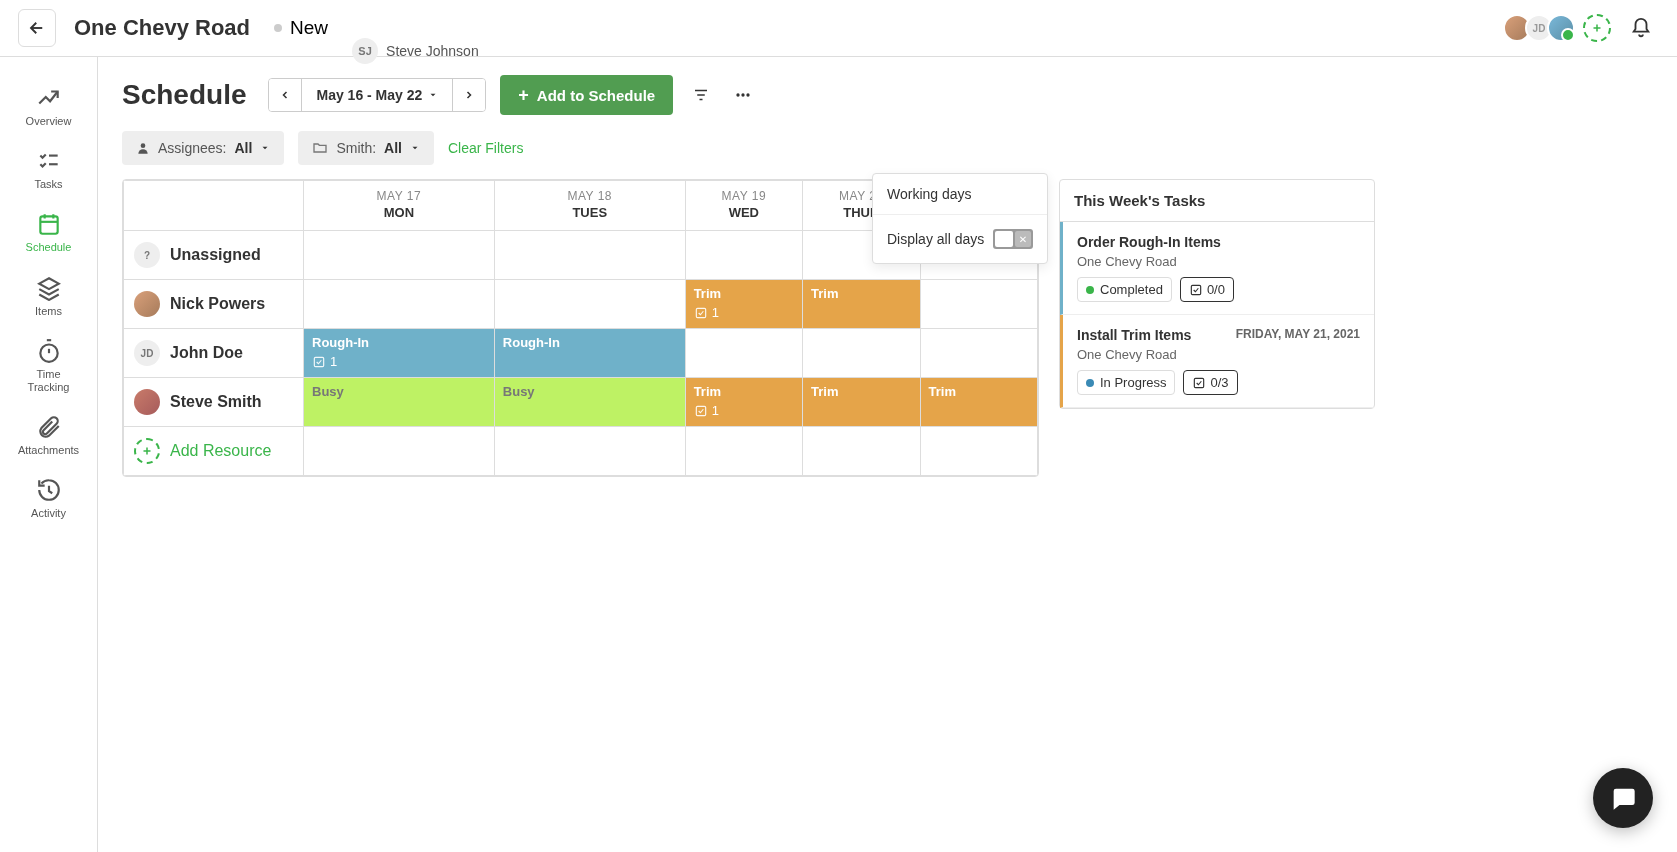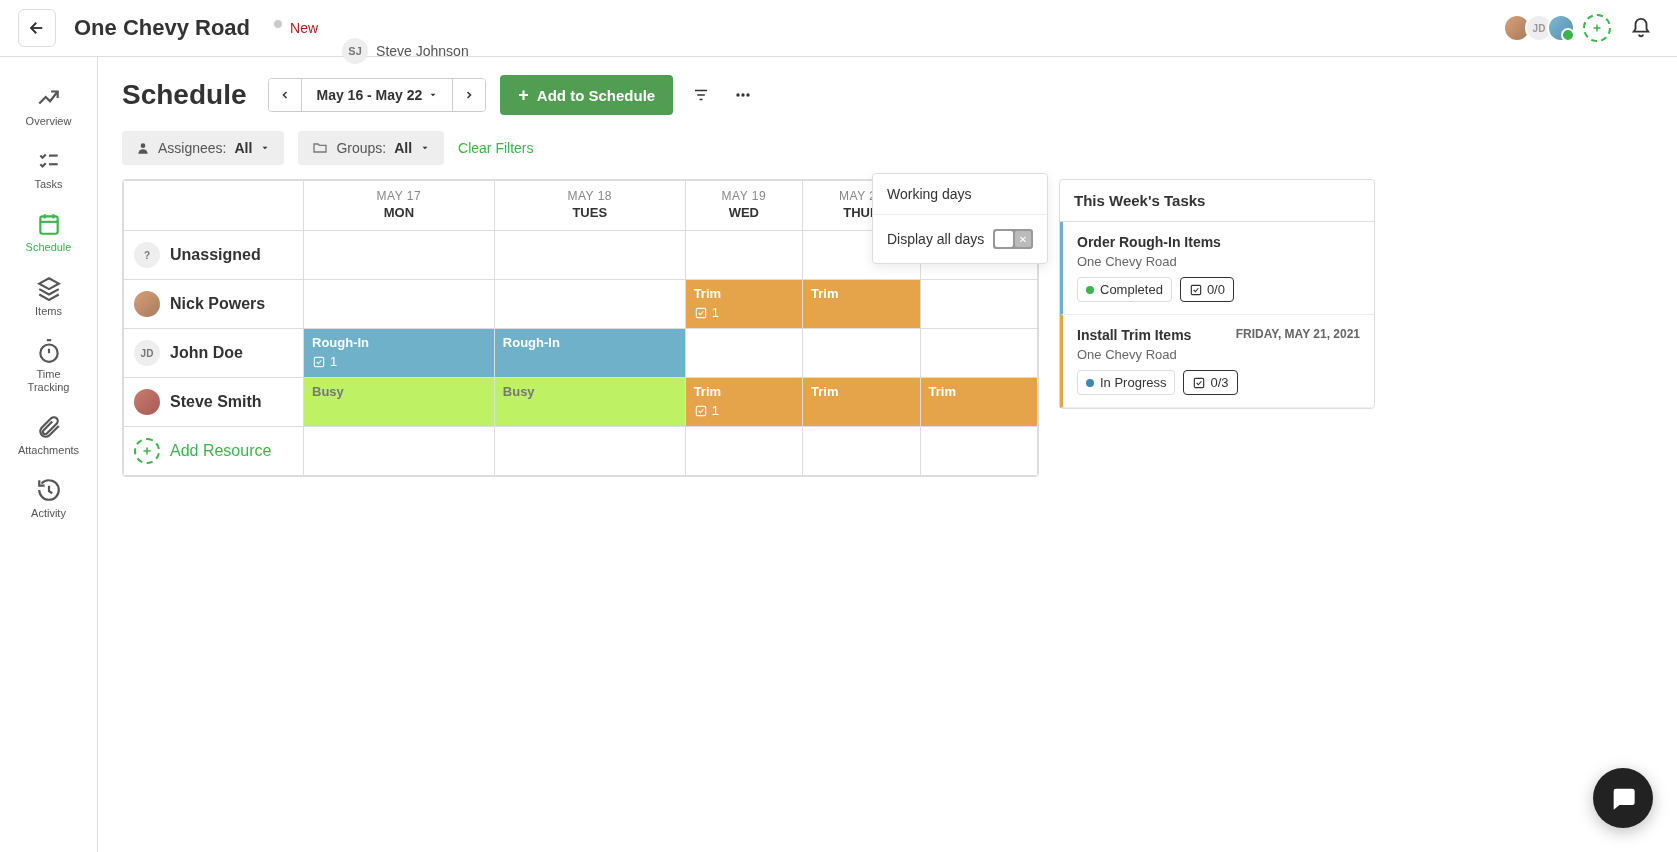--- a/index.html
+++ b/index.html
@@ -2,21 +2,21 @@
 <html><head>
 <meta charset="utf-8">
 <style>
   * { box-sizing: border-box; margin: 0; padding: 0; }
   body { font-family: -apple-system, BlinkMacSystemFont, "Segoe UI", Helvetica, Arial, sans-serif; background: #fff; color: #333; width: 1677px; height: 852px; overflow: hidden; }
 
   
   .topbar { display: flex; align-items: center; height: 57px; border-bottom: 1px solid #ddd; padding: 0 18px; }
   .back-btn { width: 38px; height: 38px; border: 1px solid #ddd; border-radius: 6px; display: flex; align-items: center; justify-content: center; margin-right: 18px; cursor: pointer; }
   .project-title { font-size: 22px; font-weight: 700; margin-right: 24px; }
-  .status-chip { display: flex; align-items: flex-start; font-size: 14px; color: #b91c1c; margin-right: 24px; }
+  .status-chip { display: flex; align-items: center; font-size: 19px; color: #000000; margin-right: 24px; }
   .status-dot { width: 8px; height: 8px; border-radius: 50%; background: #ccc; margin-right: 8px; }
   .owner-chip { display: flex; align-items: center; font-size: 14px; color: #555; margin-top: 45px; }
   .owner-avatar { width: 26px; height: 26px; border-radius: 50%; background: #eee; display: flex; align-items: center; justify-content: center; font-size: 11px; color: #777; margin-right: 8px; font-weight: 600; }
   .topbar-right { margin-left: auto; display: flex; align-items: center; gap: 4px; }
   .avatar-stack { display: flex; align-items: center; }
   .av { width: 28px; height: 28px; border-radius: 50%; border: 2px solid #fff; margin-left: -6px; background-size: cover; display:flex; align-items:center; justify-content:center; font-size:10px; font-weight:600;}
   .av.img1 { background: linear-gradient(135deg,#d9a07a,#a67b5b); }
   .av.img2 { background: #eee; color:#999; }
   .av.img3 { background: linear-gradient(135deg,#7ab8d9,#5b8fa6); position:relative;}
   .av.img3::after{content:"";position:absolute;right:-2px;bottom:-2px;width:10px;height:10px;border-radius:50%;background:#3ab54a;border:2px solid #fff;}
@@ -249,21 +249,21 @@
           <span class="lbl">Assignees:</span>
           <b>All</b>
           <svg class="chev" width="10" height="10" viewBox="0 0 24 24" fill="#333">
               <path d="M6 9l6 6 6-6z"></path>
             </svg>
         </div>
         <div class="filter-pill">
           <svg width="16" height="16" viewBox="0 0 24 24" fill="none" stroke="#777" stroke-width="2">
               <path d="M3 6h6l2 2h10v10H3z"></path>
             </svg>
-          <span class="lbl">Groups:</span>
+          <span class="lbl">Smith:</span>
           <b>All</b>
           <svg class="chev" width="10" height="10" viewBox="0 0 24 24" fill="#333">
               <path d="M6 9l6 6 6-6z"></path>
             </svg>
         </div>
         <div class="clear-filters">Clear Filters</div>
       </div>
 
       <div class="layout-row">
 

